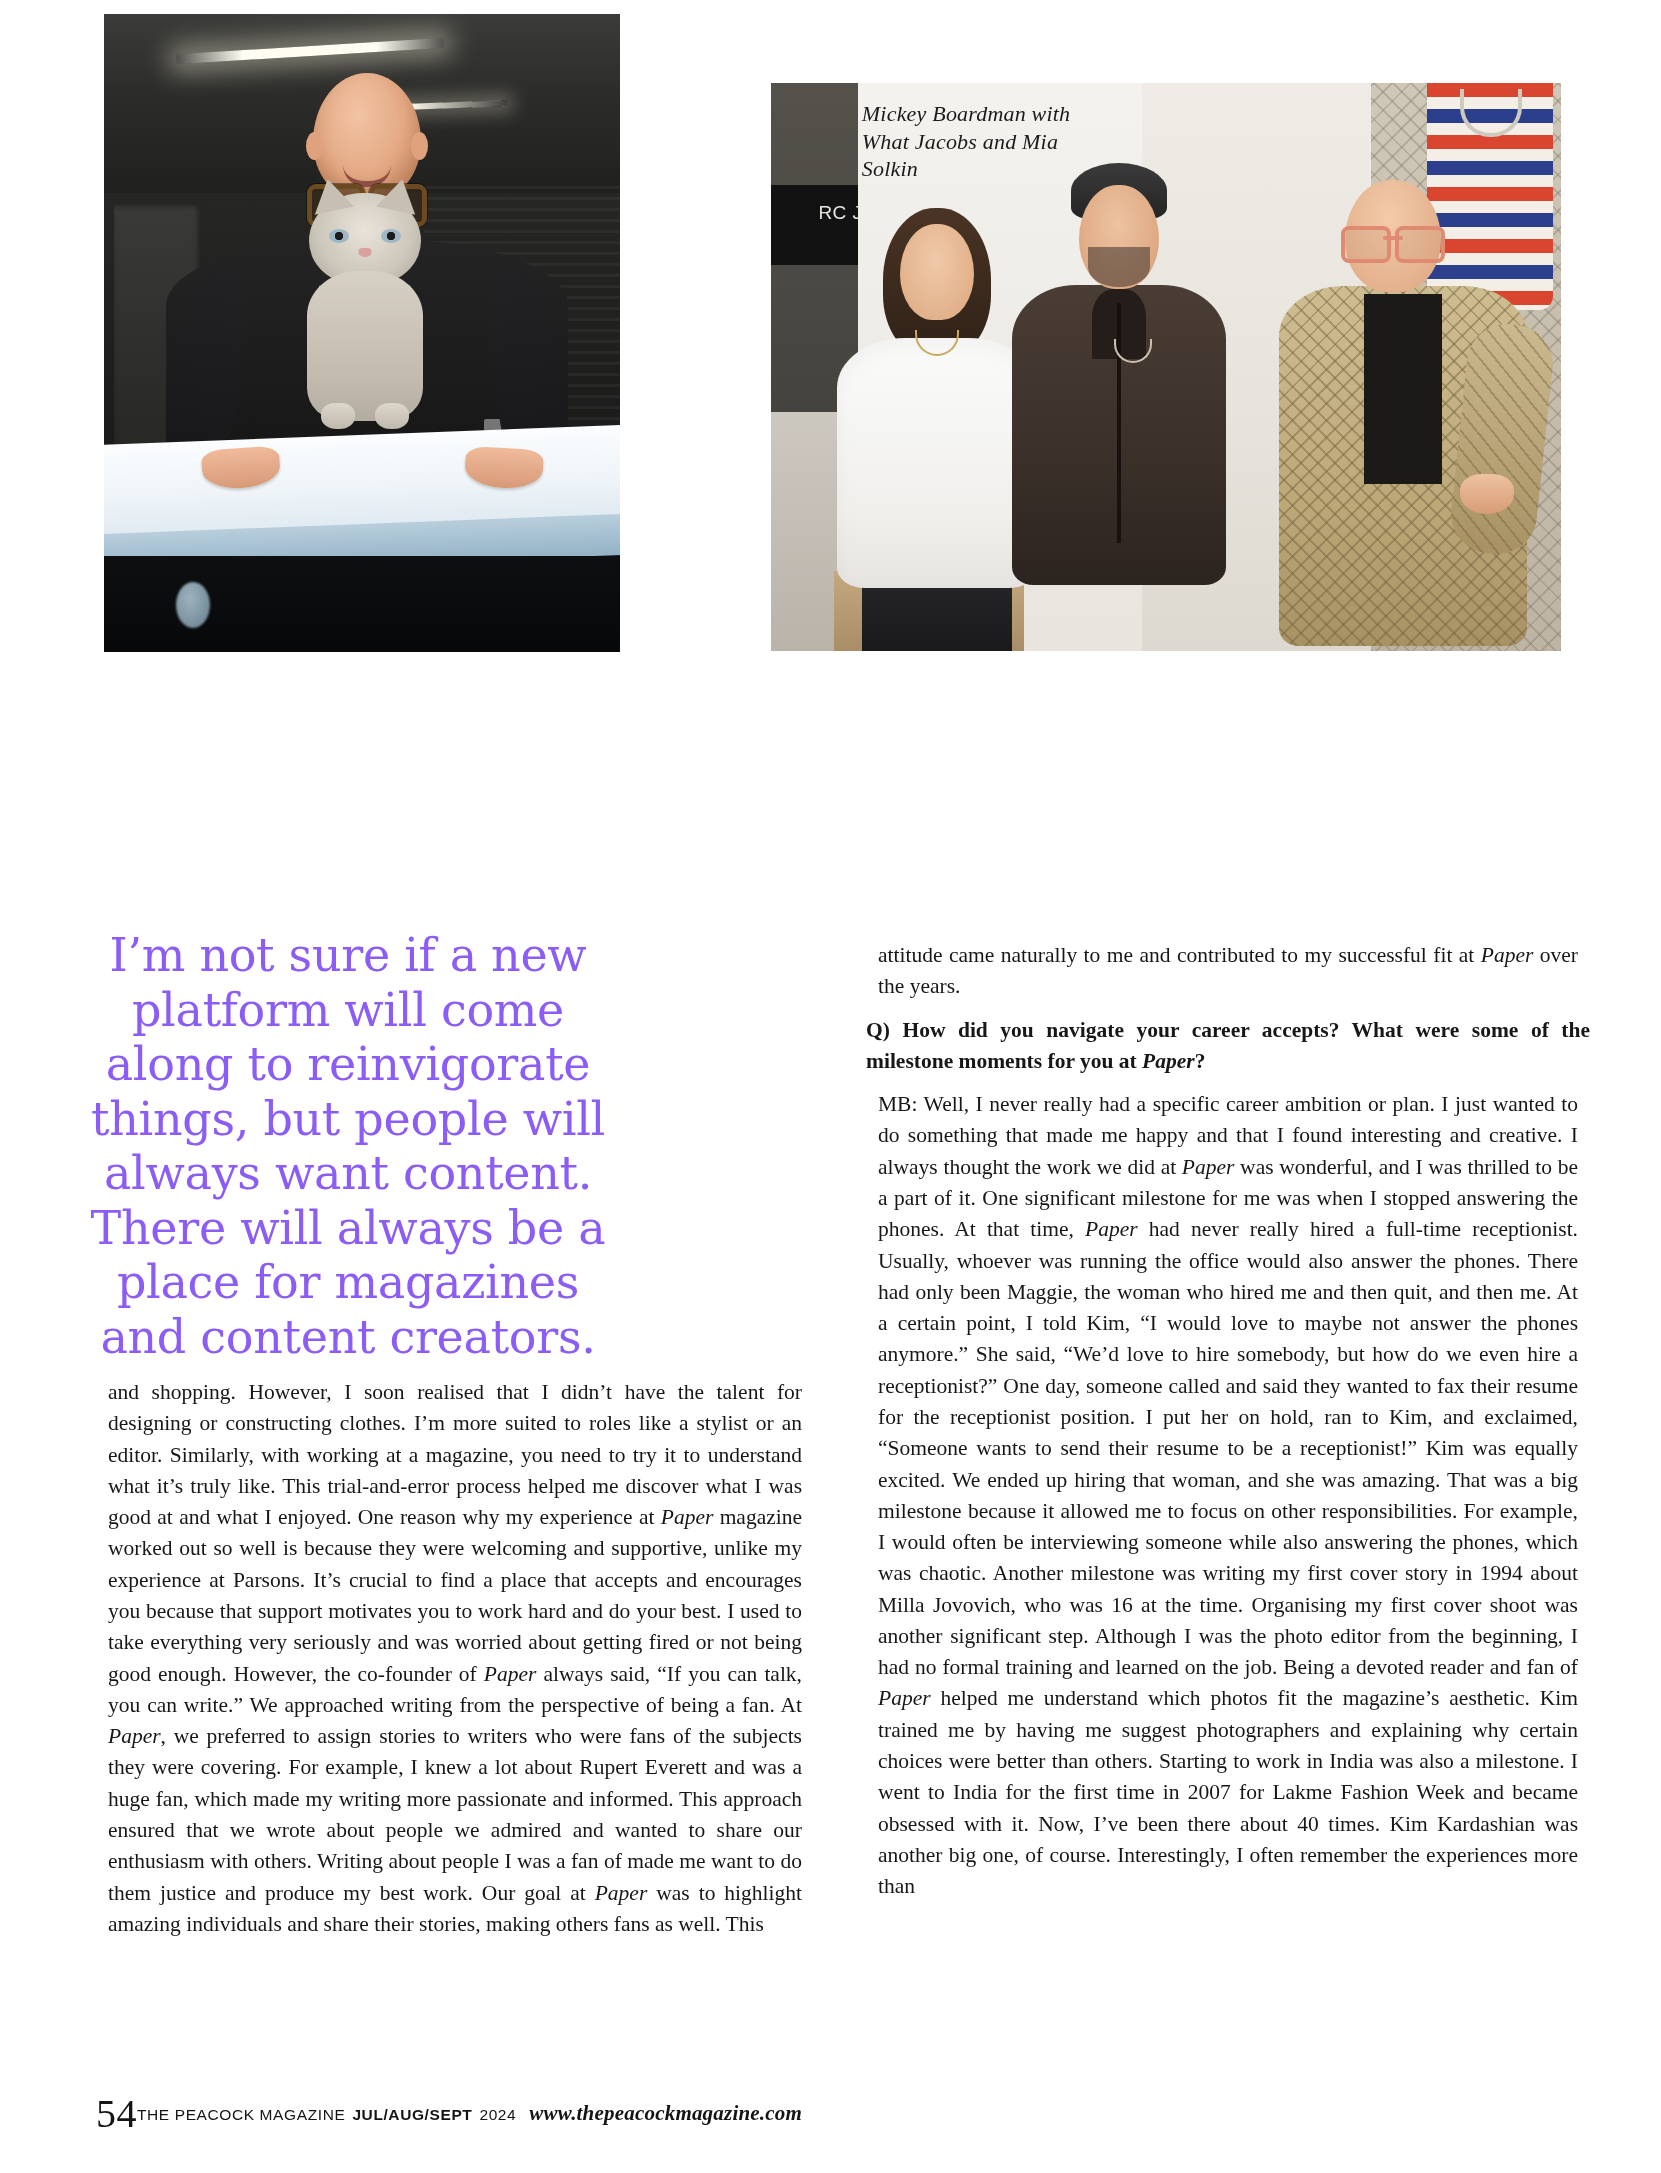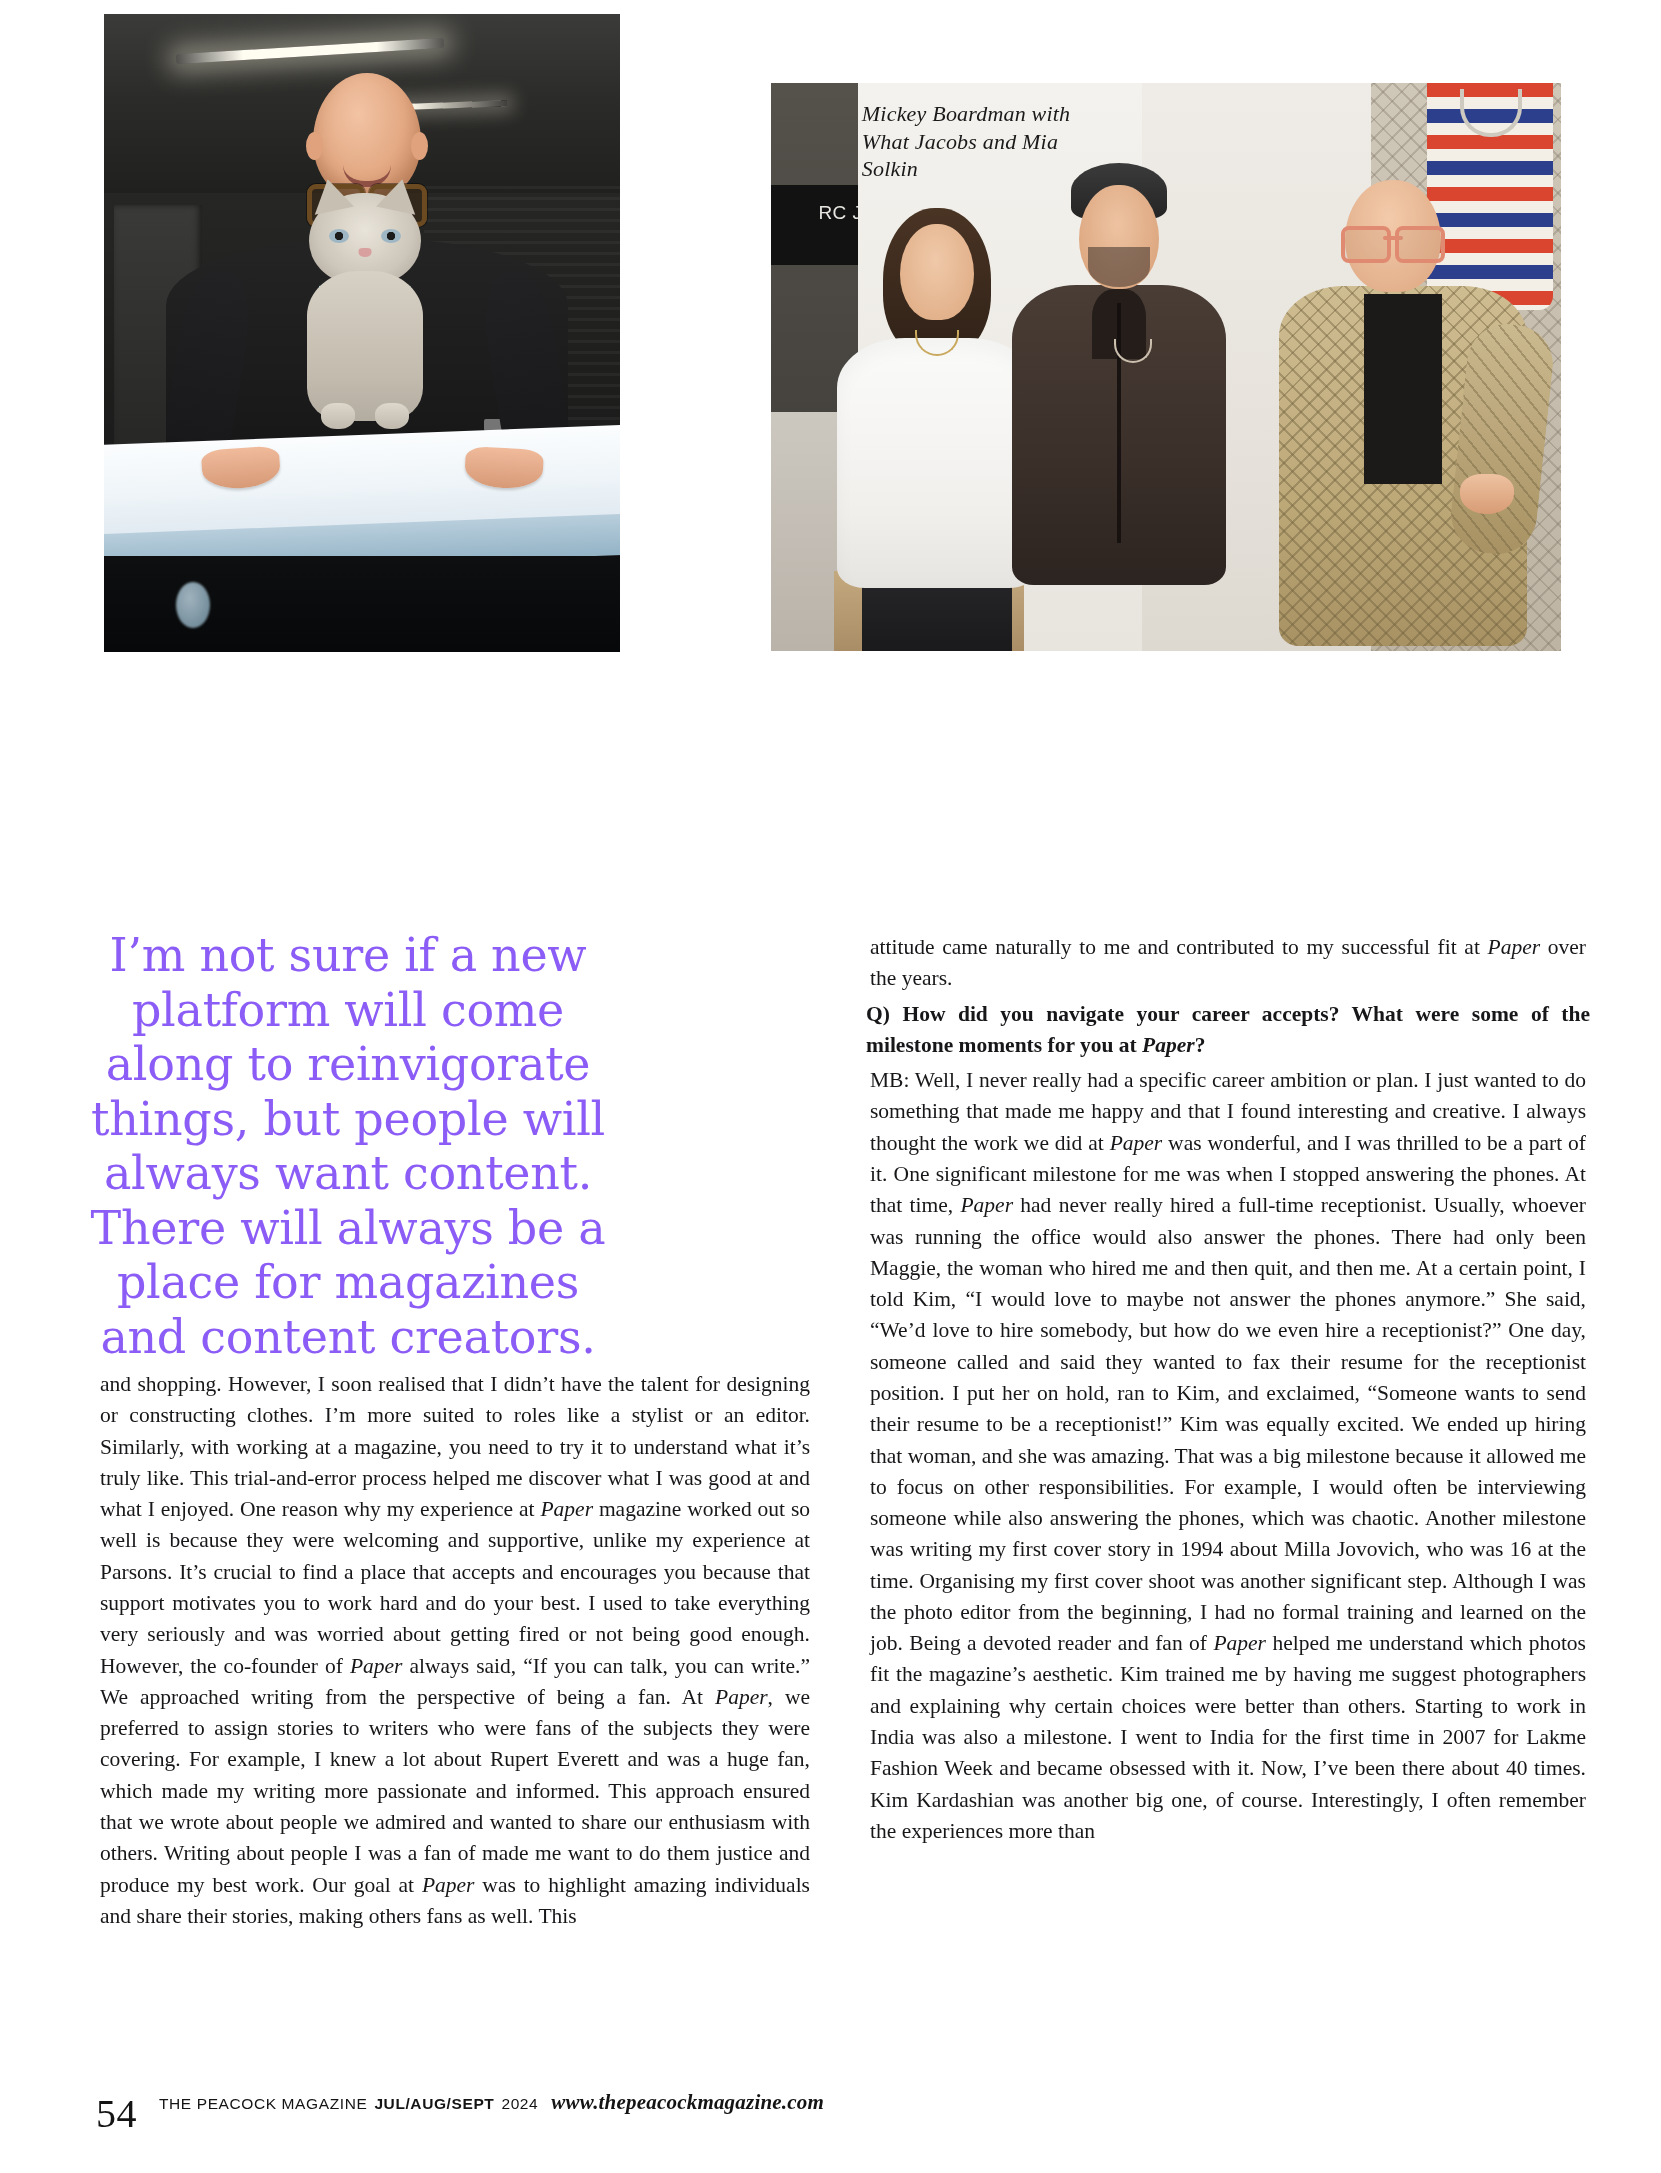--- a/index.html
+++ b/index.html
@@ -481,36 +481,35 @@
   #col-left {
     left: 96px;
     top: 1365px;
     width: 718px;
   }
   #col-right {
     left: 866px;
     top: 928px;
     width: 724px;
   }
-  .col p { margin: 4px; }
+  .col p { margin: 12px; }
   .col i, .col em { font-style: italic; }
   .q-head {
     font-weight: 700;
     display: block;
   }
   .q-head i { font-style: italic; }
 
   
   #footer {
     position: absolute;
     left: 96px;
     bottom: 36px;
     display: flex;
-    align-items: flex-start;
-    gap: 22px;
+    align-items: center;
   }
   #folio {
     font-family: "Liberation Serif", serif;
     font-size: 40px;
     color: #141414;
     letter-spacing: .5px;
   }
   #footer-meta {
     display: flex;
     align-items: baseline;

